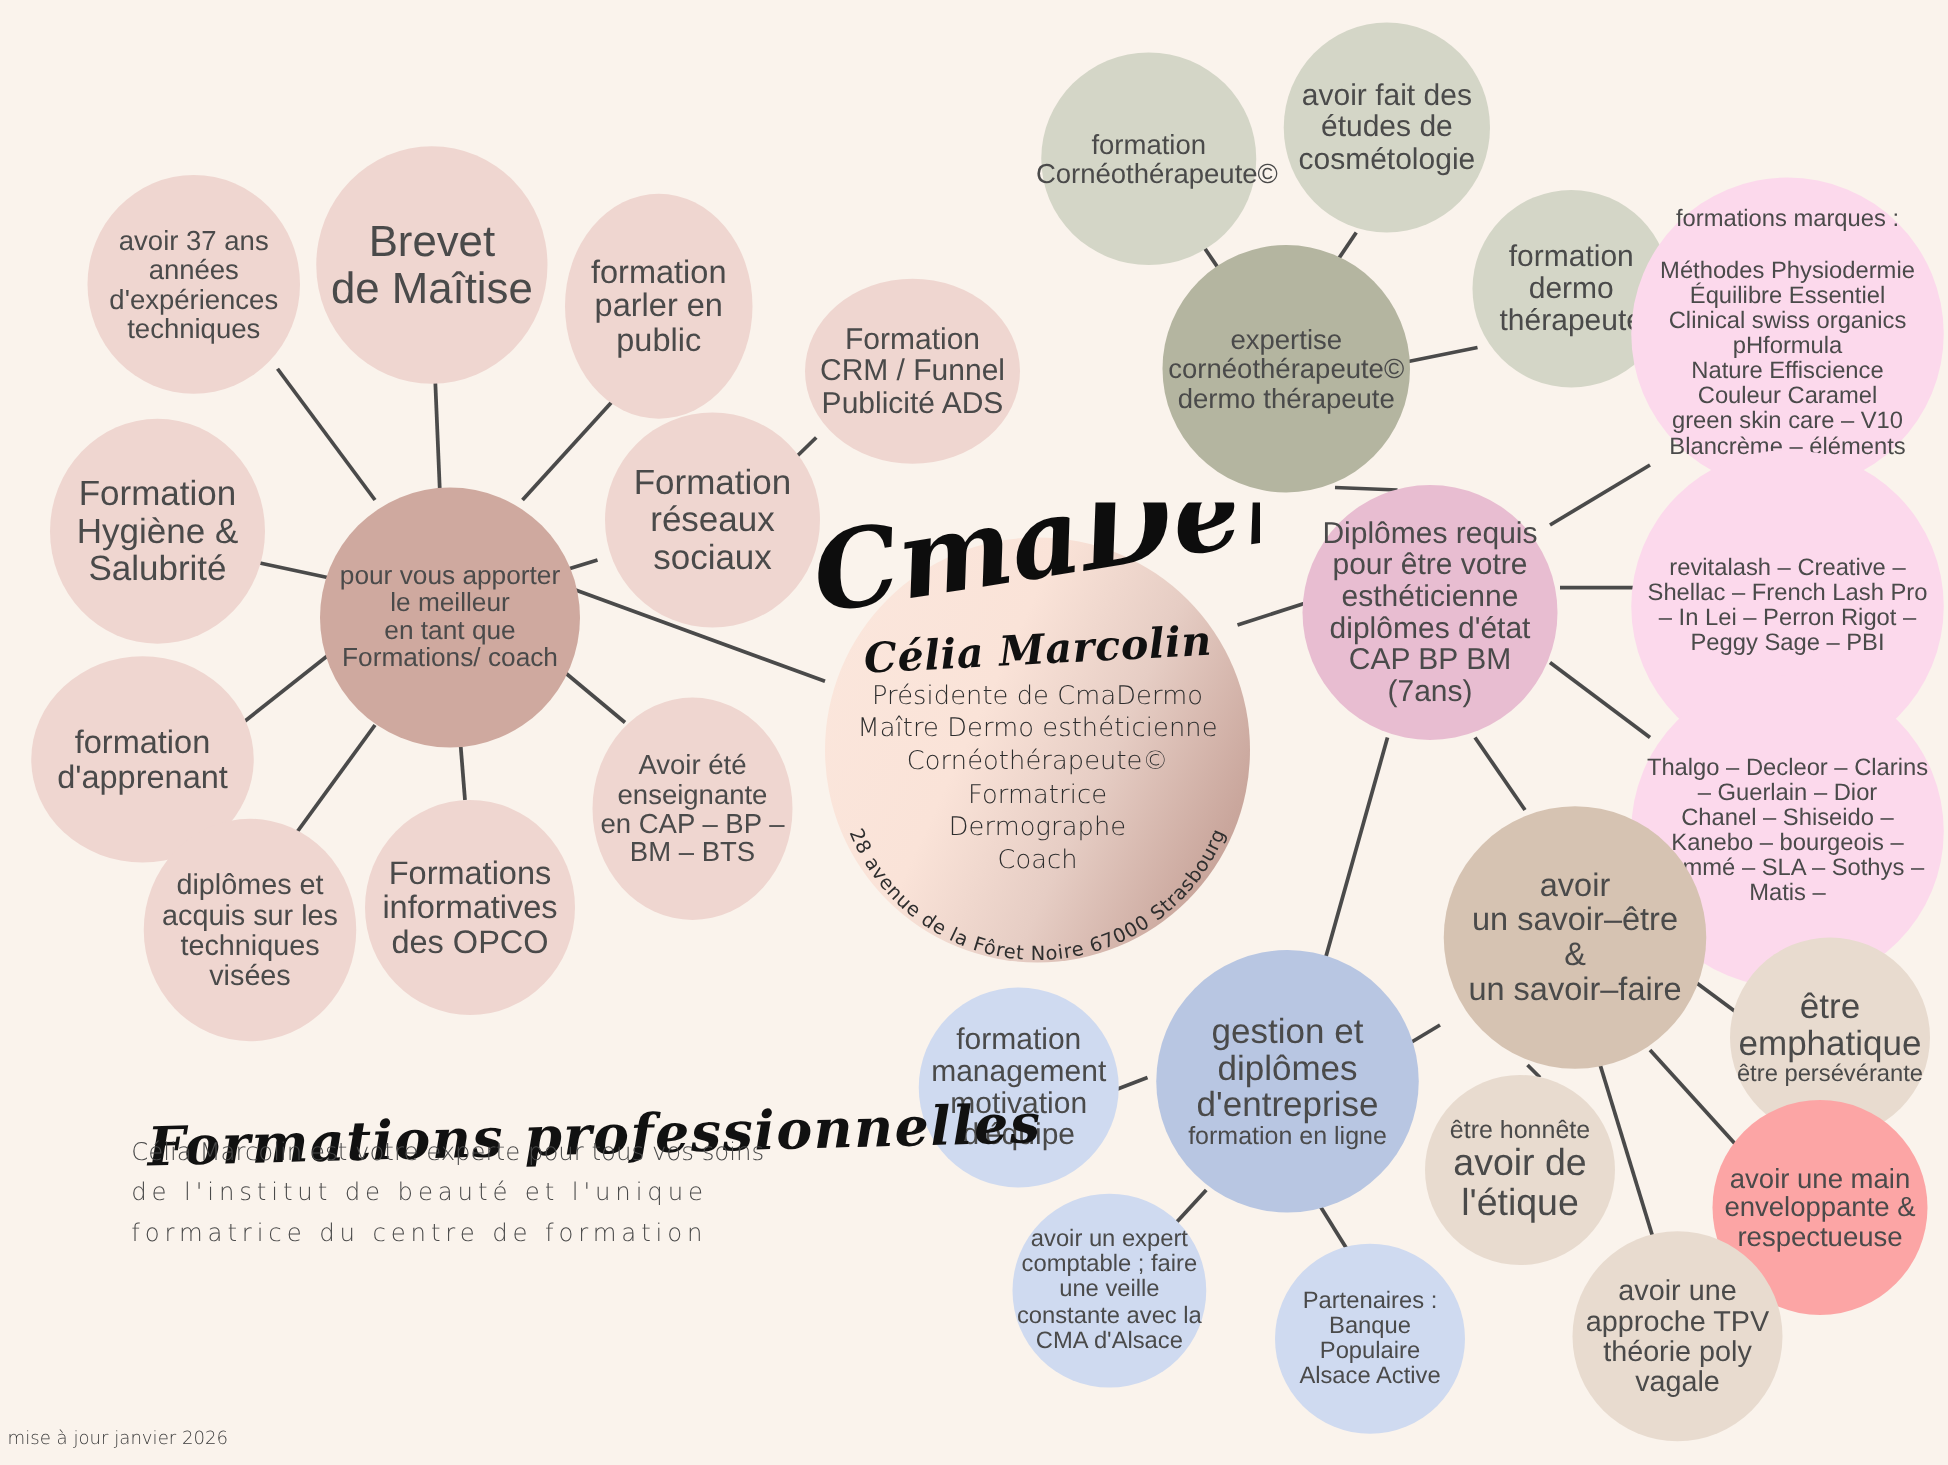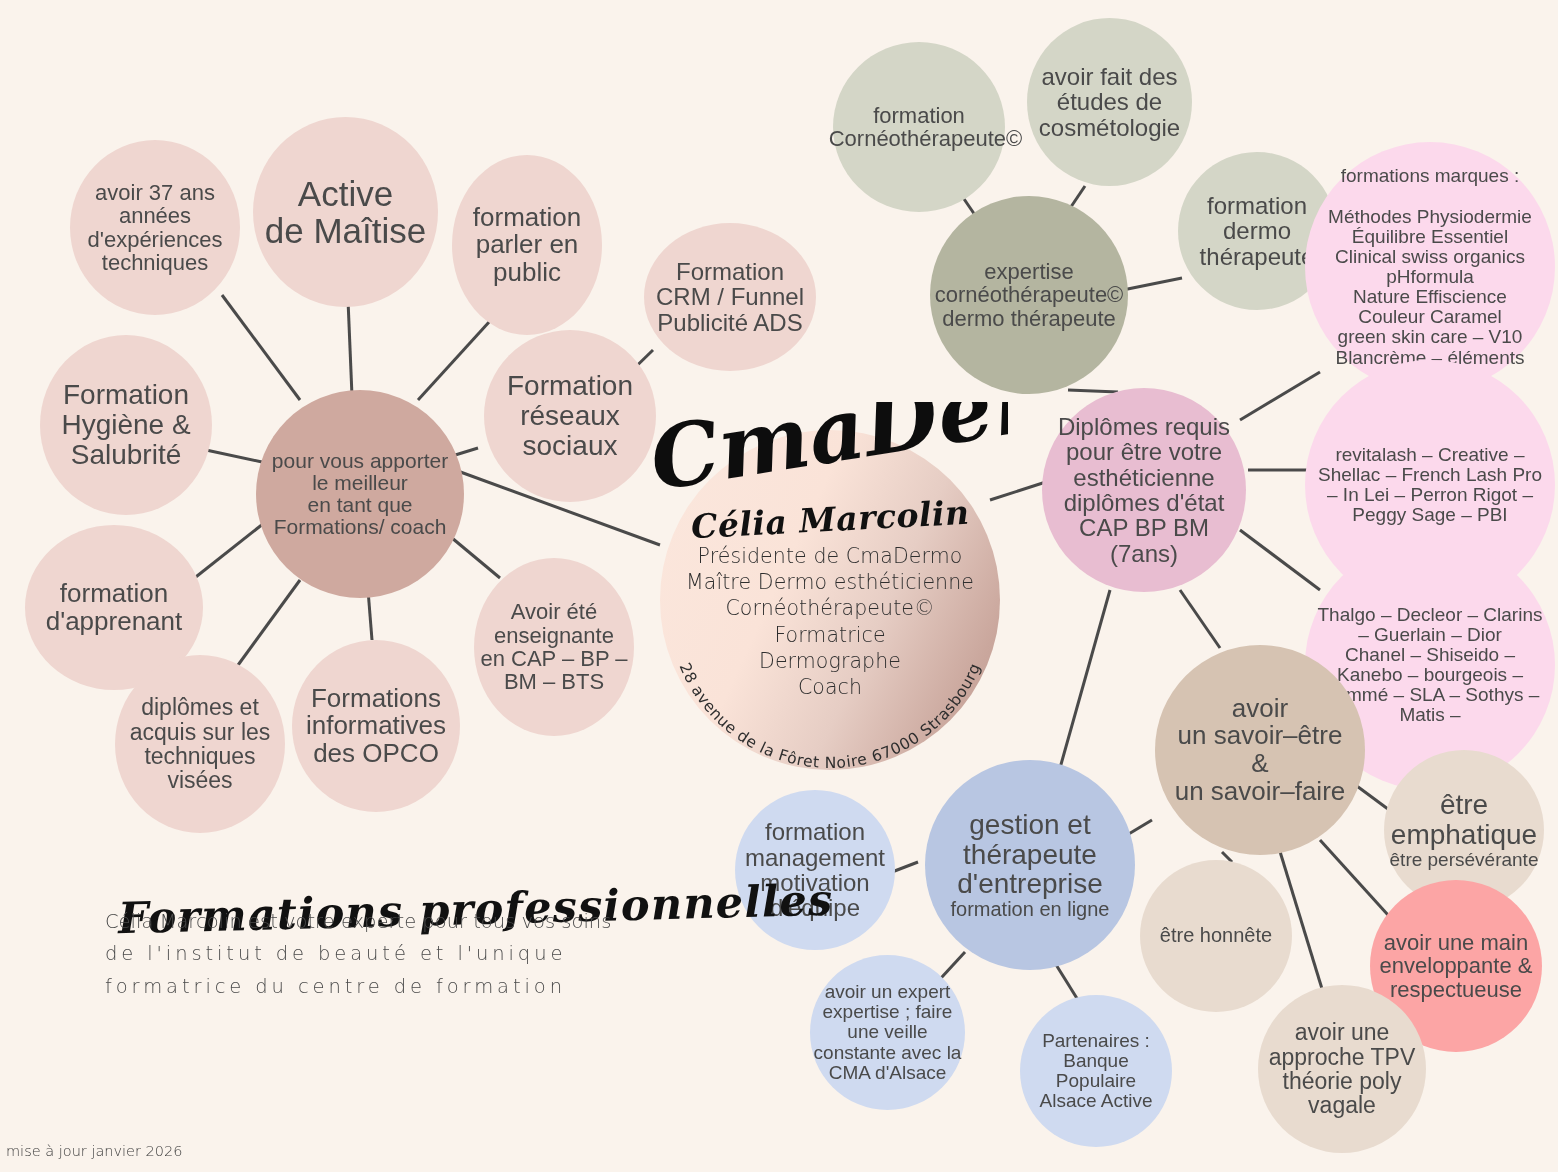--- a/index.html
+++ b/index.html
@@ -141,21 +141,21 @@
     </svg>
 
   <div id="nodes">
       <div class="node lay-bg" style="left: 70px; top: 140px; width: 170px; height: 175px; background: rgb(239, 214, 208);">
         <div class="txt"><div style="font-size: 22px; white-space: pre-line;">avoir 37  ans
 années
 d'expériences
 techniques</div></div>
       </div>
       <div class="node lay-bg" style="left: 253px; top: 117px; width: 185px; height: 190px; background: rgb(239, 214, 208);">
-        <div class="txt"><div style="font-size: 35px; white-space: pre-line;">Active
+        <div class="txt"><div style="font-size: 35px; white-space: pre-line;">Brevet
 de Maîtise</div></div>
       </div>
       <div class="node lay-bg" style="left: 452px; top: 155px; width: 150px; height: 180px; background: rgb(239, 214, 208);">
         <div class="txt"><div style="font-size: 26px; white-space: pre-line;">formation
 parler en
 public</div></div>
       </div>
       <div class="node lay-bg" style="left: 644px; top: 223px; width: 172px; height: 148px; background: rgb(239, 214, 208);">
         <div class="txt"><div style="font-size: 24px; white-space: pre-line;">Formation
 CRM / Funnel
@@ -230,42 +230,43 @@
 Chanel – Shiseido –
 Kanebo – bourgeois –
 Gemmé – SLA –  Sothys –
 Matis –</div></div>
       </div>
       <div class="node lay-bg" style="left: 1384px; top: 750px; width: 160px; height: 160px; background: rgb(232, 219, 207);">
         <div class="txt"><div style="font-size: 28px; white-space: pre-line;">être
 emphatique</div><div style="font-size: 19px;">être persévérante</div></div>
       </div>
       <div class="node lay-bg" style="left: 1140px; top: 860px; width: 152px; height: 152px; background: rgb(232, 219, 207);">
-        <div class="txt"><div style="font-size: 20px; font-weight: 400;">être honnête</div></div>
+        <div class="txt"><div style="font-size: 20px; font-weight: 400;">être honnête</div><div style="font-size: 30px; white-space: pre-line;">avoir de
+l'étique</div></div>
       </div>
       <div class="node lay-bg" style="left: 1370px; top: 880px; width: 172px; height: 172px; background: #fca5a5;">
         <div class="txt"><div style="font-size: 22px; white-space: pre-line;">avoir une main
 enveloppante &amp;
 respectueuse</div></div>
       </div>
       <div class="node lay-bg" style="left: 1258px; top: 985px; width: 168px; height: 168px; background: rgb(232, 219, 207);">
         <div class="txt"><div style="font-size: 23px; white-space: pre-line;">avoir une
 approche TPV
 théorie poly
 vagale</div></div>
       </div>
       <div class="node lay-bg" style="left: 735px; top: 790px; width: 160px; height: 160px; background: rgb(207, 218, 240);">
         <div class="txt"><div style="font-size: 24px; white-space: pre-line;">formation
 management
 motivation
 d'équipe</div></div>
       </div>
       <div class="node lay-bg" style="left: 810px; top: 955px; width: 155px; height: 155px; background: rgb(207, 218, 240);">
         <div class="txt"><div style="font-size: 19px; white-space: pre-line;">avoir un expert
-expertise ; faire
+comptable ; faire
 une veille
 constante avec la
 CMA d'Alsace</div></div>
       </div>
       <div class="node lay-bg" style="left: 1020px; top: 995px; width: 152px; height: 152px; background: rgb(207, 218, 240);">
         <div class="txt"><div style="font-size: 19px; white-space: pre-line;">Partenaires :
 Banque Populaire
 Alsace Active</div></div>
       </div>
       <div class="node lay-mid" style="left: 256px; top: 390px; width: 208px; height: 208px; background: rgb(207, 169, 159);">
@@ -288,21 +289,21 @@
 (7ans)</div></div>
       </div>
       <div class="node lay-mid" style="left: 1155px; top: 645px; width: 210px; height: 210px; background: rgb(214, 195, 178);">
         <div class="txt"><div style="font-size: 26px; white-space: pre-line;">avoir
 un savoir–être
 &amp;
 un savoir–faire</div></div>
       </div>
       <div class="node lay-mid" style="left: 925px; top: 760px; width: 210px; height: 210px; background: rgb(184, 198, 226);">
         <div class="txt"><div style="font-size: 28px; white-space: pre-line;">gestion et
-thérapeute
+diplômes
 d'entreprise</div><div style="font-size: 20px;">formation en ligne</div></div>
       </div>
     </div>
 
   <div id="brand"></div>
 
   <svg id="brandLogo" viewBox="0 0 360 130">
     <text id="logoText" x="8" y="88" font-size="86" transform="rotate(-9 8 88)">CmaDermo</text>
   </svg>
 

